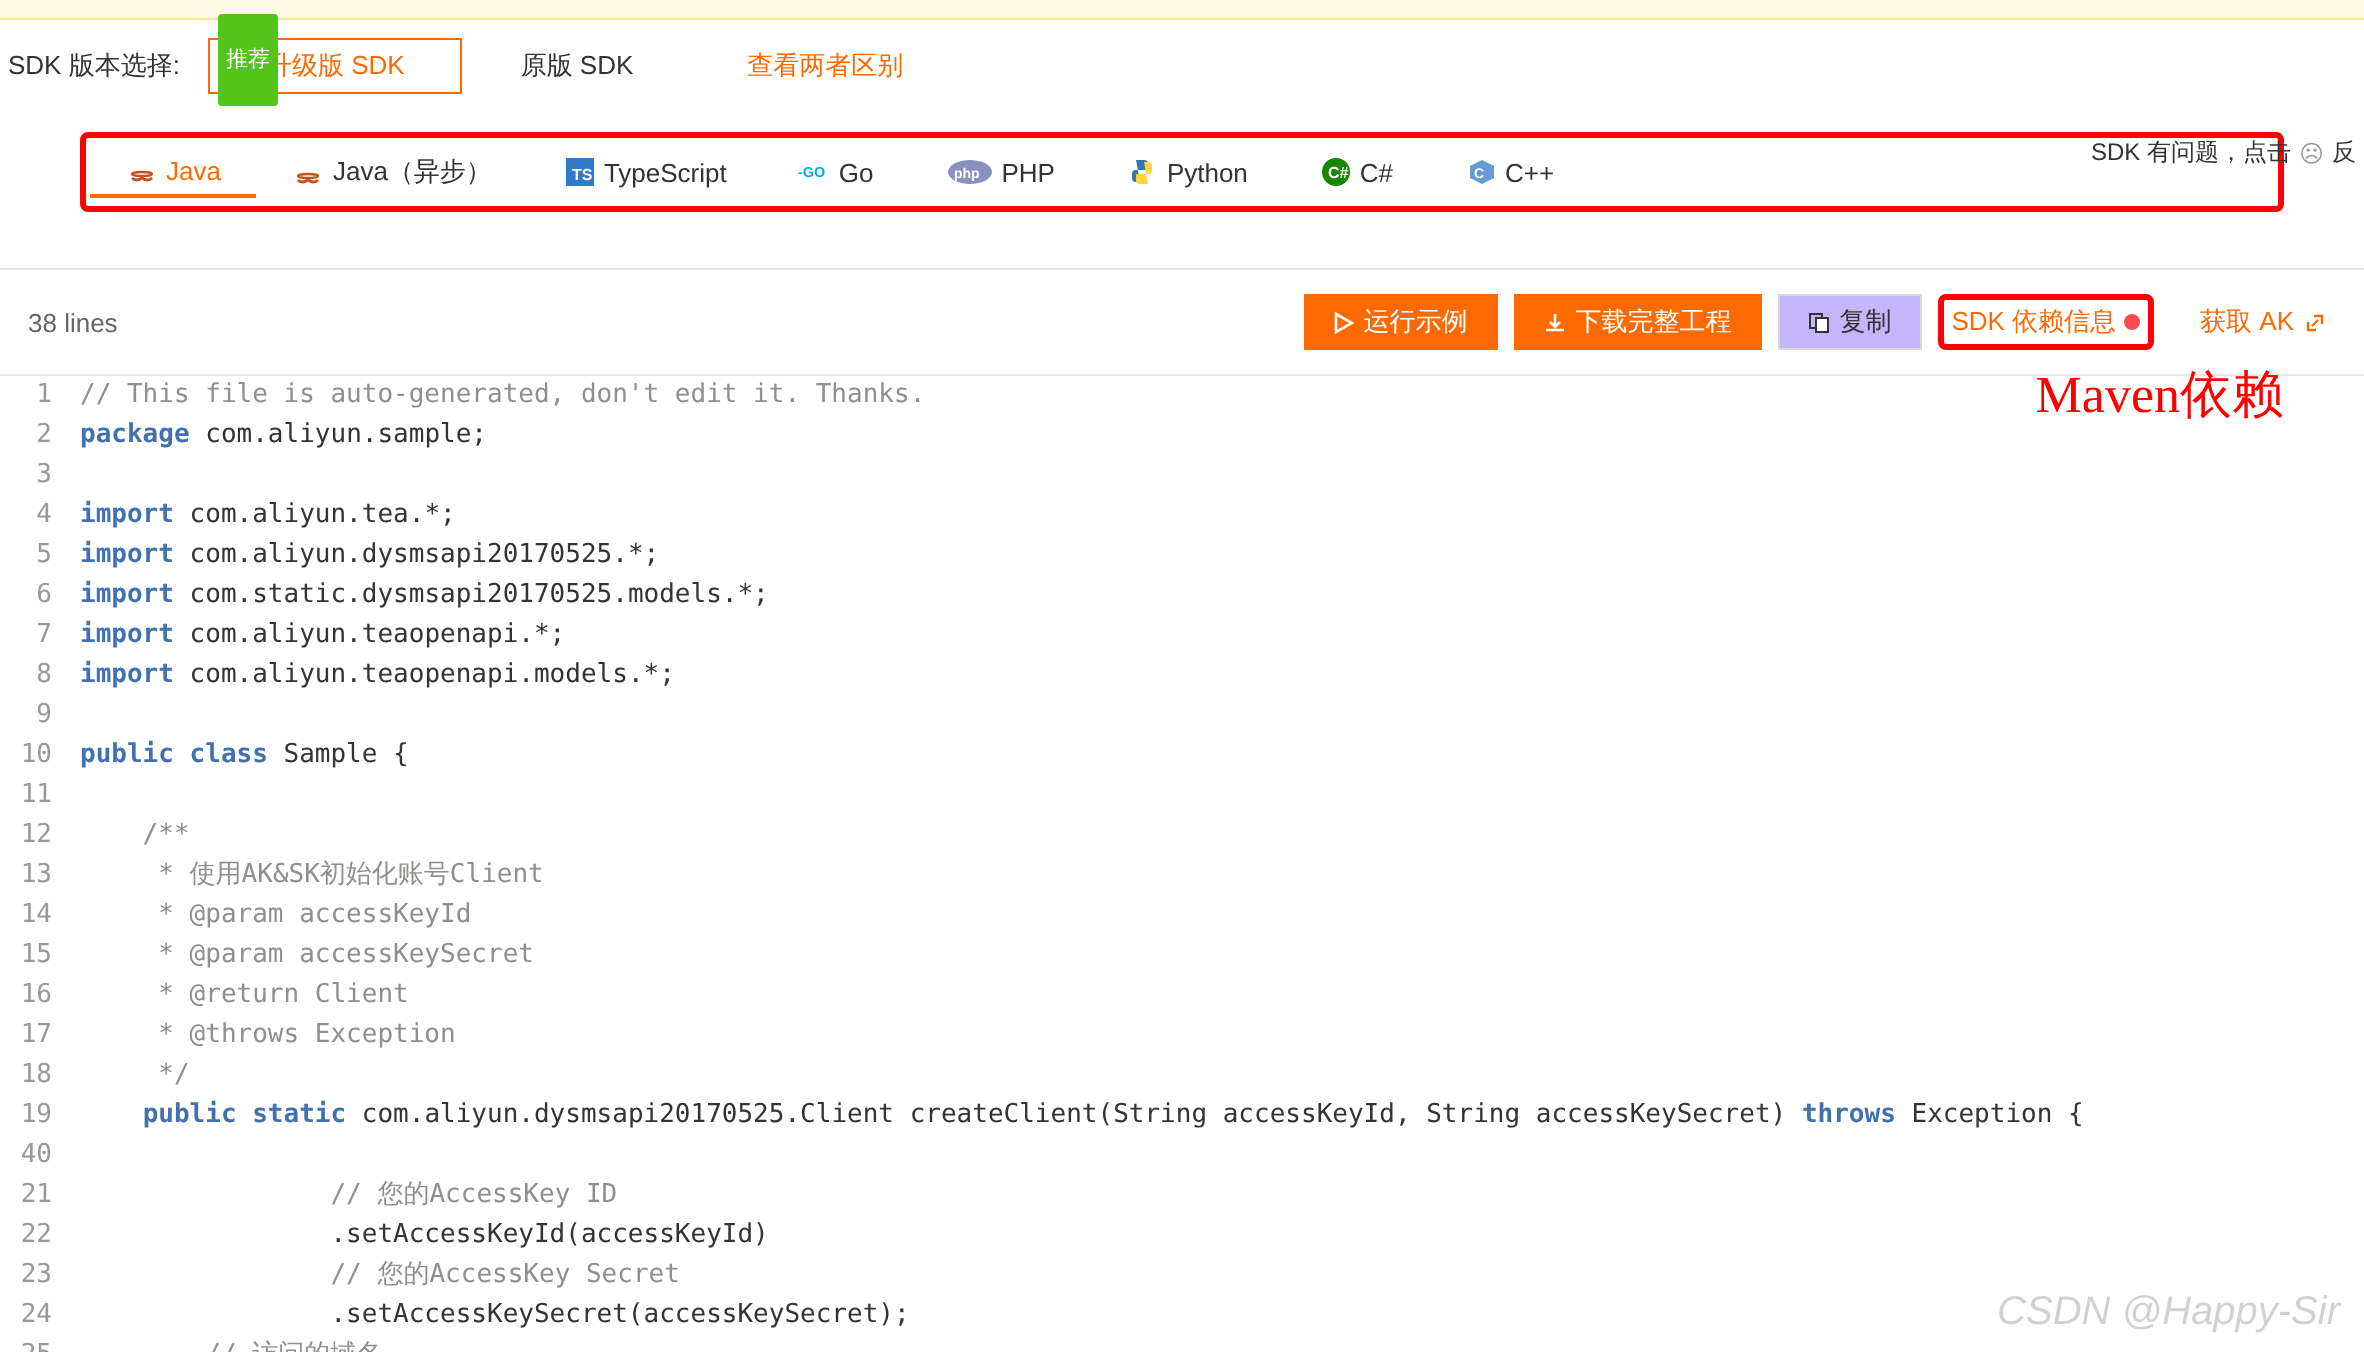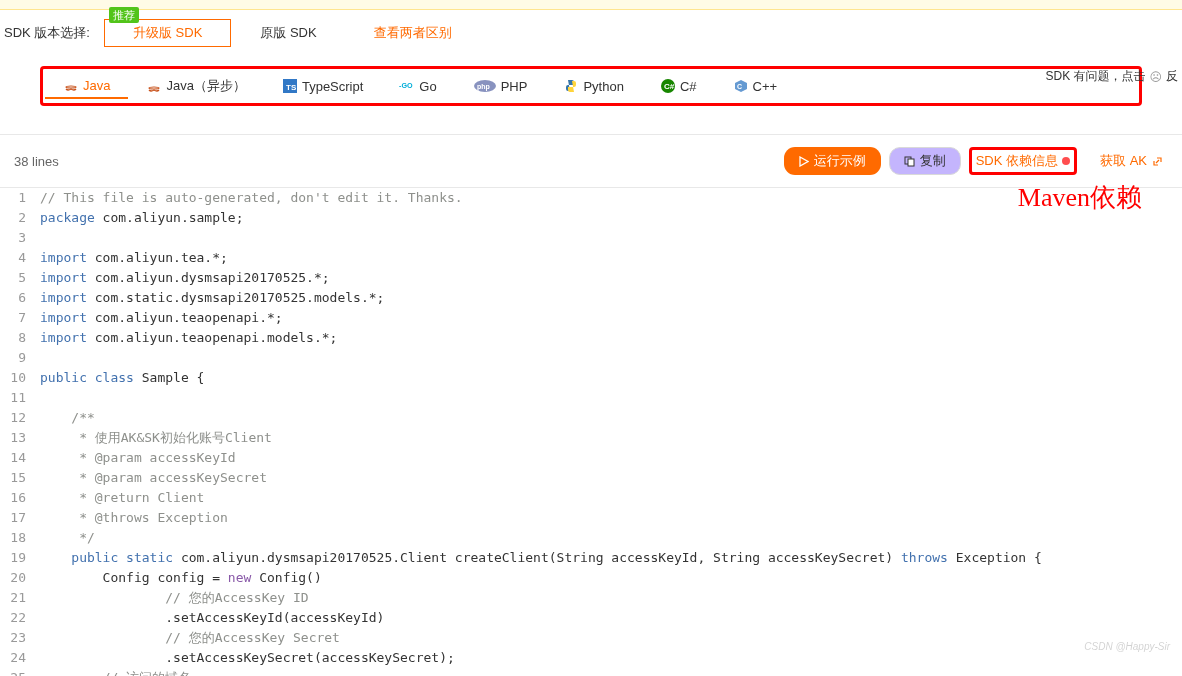--- a/index.html
+++ b/index.html
@@ -2,44 +2,44 @@
 <html><head>
 <meta charset="utf-8">
 <style>
 * { margin: 0; padding: 0; box-sizing: border-box; }
 body { font-family: -apple-system, "PingFang SC", "Microsoft YaHei", sans-serif; font-size: 13px; color: #333; background: #fff; width: 1182px; }
 .top-hint { height: 10px; background: #fffbe6; border-bottom: 1px solid #ffe58f; }
 .version-row { display: flex; align-items: center; padding: 10px 0 20px 4px; height: 56px; }
 .version-label { font-size: 13px; color: #333; margin-right: 14px; }
 .version-tab { position: relative; display: inline-flex; align-items: center; justify-content: center; height: 28px; padding: 0 28px; font-size: 13px; cursor: pointer; border: 1px solid transparent; }
 .version-tab.active { color: #ff6a00; border-color: #ff6a00; }
-.version-tab .badge { position: absolute; top: -13px; left: 4px; background: #52c41a; color: #fff; font-size: 11px; padding: 0 4px; border-radius: 2px; line-height: 16px; }
+.version-tab .badge { position: absolute; top: -13px; left: 4px; background: #52c41a; color: #fff; font-size: 11px; padding: 15px 4px; border-radius: 2px; line-height: 16px; }
 .compare-link { color: #ff6a00; font-size: 13px; margin-left: 28px; cursor: pointer; }
 .help-row { position: absolute; right: 4px; top: 68px; font-size: 12px; color: #333; display: flex; align-items: center; gap: 4px; }
 .lang-tabs-wrap { margin: 0 40px 0 40px; border: 3px solid #ff0000; border-radius: 4px; padding: 4px 2px; display: flex; gap: 0; }
 .lang-tab { display: flex; align-items: center; padding: 4px 18px; font-size: 13px; cursor: pointer; gap: 4px; }
 .lang-tab.active { color: #ff6a00; border-bottom: 2px solid #ff6a00; }
 .lang-icon { display: inline-flex; width: 16px; height: 16px; align-items: center; justify-content: center; }
 .toolbar { display: flex; align-items: center; padding: 12px 14px; border-top: 1px solid #e8e8e8; border-bottom: 1px solid #e8e8e8; margin-top: 28px; }
 .lines-info { color: #666; font-size: 13px; flex: 1; }
-.btn { display: inline-flex; align-items: center; gap: 5px; height: 28px; padding: 0 14px; font-size: 13px; border-radius: 11px; cursor: pointer; margin-left: 8px; border: 1px solid transparent; }
+.btn { display: inline-flex; align-items: center; gap: 5px; height: 28px; padding: 0 14px; font-size: 13px; border-radius: 0; cursor: pointer; margin-left: 8px; border: 1px solid transparent; }
 .btn-primary { background: #ff6a00; color: #fff; }
 .btn-default { background: #c4b5fd; color: #333; border-color: #d9d9d9; }
 .btn-link { color: #ff6a00; }
 .sdk-dep-box { border: 3px solid #ff0000; border-radius: 4px; padding: 2px 4px; display: inline-flex; align-items: center; gap: 4px; margin-left: 8px; }
 .dot-red { width: 8px; height: 8px; border-radius: 50%; background: #ff4d4f; display: inline-block; }
 .red-label { color: #ff0000; font-size: 26px; position: absolute; right: 40px; top: 180px; font-family: "Microsoft YaHei"; }
 .code-area { font-family: Consolas, Monaco, monospace; font-size: 13px; line-height: 20px; }
 .code-line { display: flex; }
 .gutter { width: 34px; text-align: right; padding-right: 8px; color: #999; background: #fff; user-select: none; flex-shrink: 0; }
 .code-text { padding-left: 6px; white-space: pre; color: #333; }
 .c-comment { color: #8e908c; }
-.c-keyword { color: #4271ae; }
+.c-keyword { color: #4271ae; font-weight: bold; }
 .c-keyword2 { color: #8959a8; }
-.watermark { position: fixed; right: 12px; bottom: 24px; font-size: 10px; color: rgba(0,0,0,0.18); font-style: italic; }
+.watermark { position: fixed; right: 12px; bottom: 8px; font-size: 20px; color: rgba(0,0,0,0.18); font-style: italic; }
 svg { display: block; }
 </style>
 </head>
 <body>
 
 <div class="top-hint"></div>
 
 <div class="version-row">
   <span class="version-label">SDK 版本选择:</span>
   <div class="version-tab active">
@@ -135,20 +135,28 @@
 <div class="toolbar">
   <span class="lines-info">38 lines</span>
   <div class="btn btn-primary">
     <span>
         <svg width="10" height="11" viewBox="0 0 10 11">
           <polygon points="1,1 9,5.5 1,10" fill="none" stroke="#fff" stroke-width="1.3"></polygon>
         </svg>
       </span>
     <span>运行示例</span>
   </div>
+  <div class="btn btn-primary">
+    <span>
+        <svg width="11" height="11" viewBox="0 0 11 11">
+          <path d="M5.5 1v6M3 5l2.5 2.5L8 5M1 9h9" stroke="#fff" stroke-width="1.3" fill="none"></path>
+        </svg>
+      </span>
+    <span>下载完整工程</span>
+  </div>
   <div class="btn btn-default">
     <span>
         <svg width="11" height="11" viewBox="0 0 11 11">
           <rect x="1" y="1" width="6" height="7" fill="none" stroke="#333"></rect>
           <rect x="4" y="3" width="6" height="7" fill="#fff" stroke="#333"></rect>
         </svg>
       </span>
     <span>复制</span>
   </div>
   <div class="sdk-dep-box">
@@ -240,22 +248,21 @@
     </div>
     <div class="code-line">
       <div class="gutter">18</div>
       <div class="code-text"><span class="c-comment">     */</span></div>
     </div>
     <div class="code-line">
       <div class="gutter">19</div>
       <div class="code-text"><span>    </span><span class="c-keyword">public static</span><span> com.aliyun.dysmsapi20170525.Client createClient(String accessKeyId, String accessKeySecret) </span><span class="c-keyword">throws</span><span> Exception {</span></div>
     </div>
     <div class="code-line">
-      <div class="gutter">20</div>
-      <div class="code-text"><span>        Config config = </span><span class="c-keyword2">new</span><span> Config()</span></div>
+      <div class="gutter">40</div>
     </div>
     <div class="code-line">
       <div class="gutter">21</div>
       <div class="code-text"><span>                </span><span class="c-comment">// 您的AccessKey ID</span></div>
     </div>
     <div class="code-line">
       <div class="gutter">22</div>
       <div class="code-text"><span>                .setAccessKeyId(accessKeyId)</span></div>
     </div>
     <div class="code-line">

